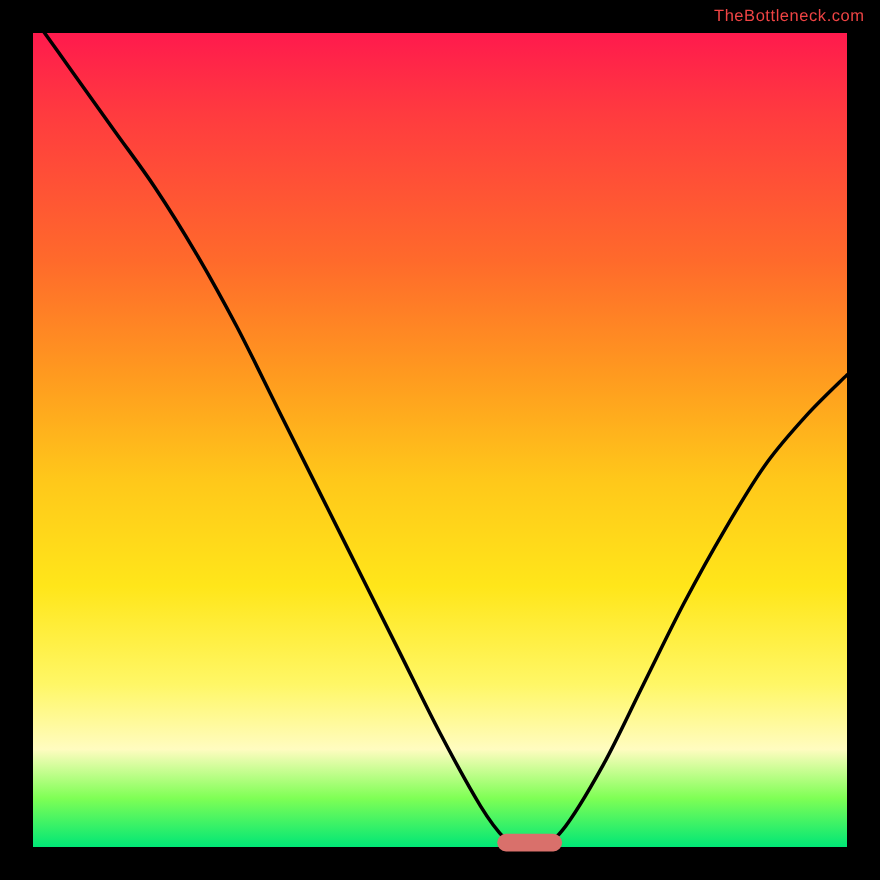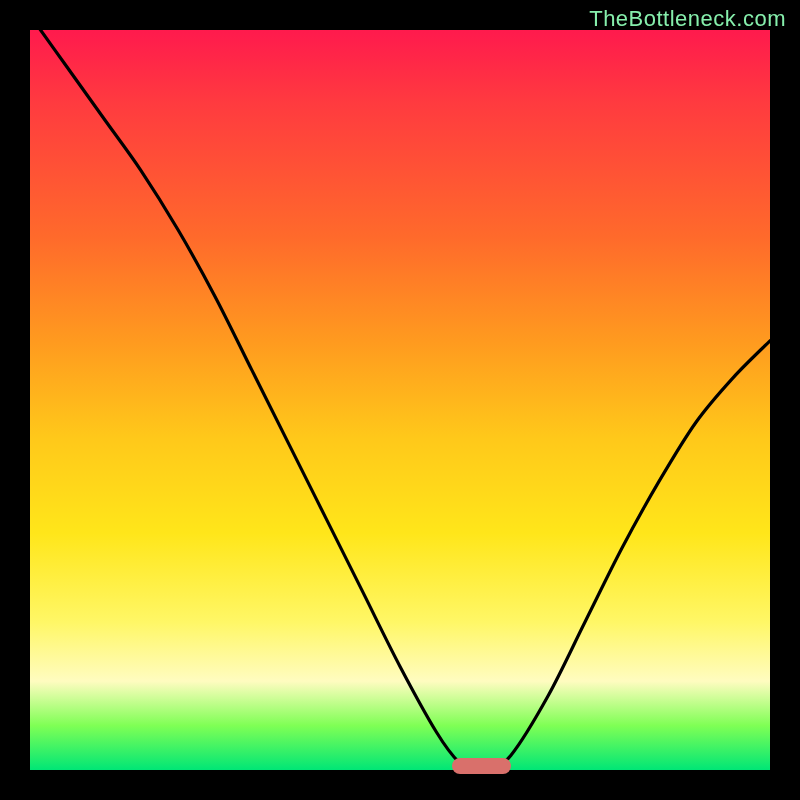--- a/index.html
+++ b/index.html
@@ -37,22 +37,22 @@
       #fff766 80%,
       #fffcc0 88%,
       #7fff55 94%,
       #00e676 100%
     );
   }
   .watermark {
     position: absolute;
     top: 6px;
     right: 14px;
-    color: #86efac;
-    font-size: 22px;
+    color: #ef4444;
+    font-size: 15px;
     letter-spacing: 0.5px;
     user-select: none;
   }
   svg.curve {
     position: absolute;
     left: 0;
     top: 0;
     width: 740px;
     height: 740px;
     overflow: visible;

